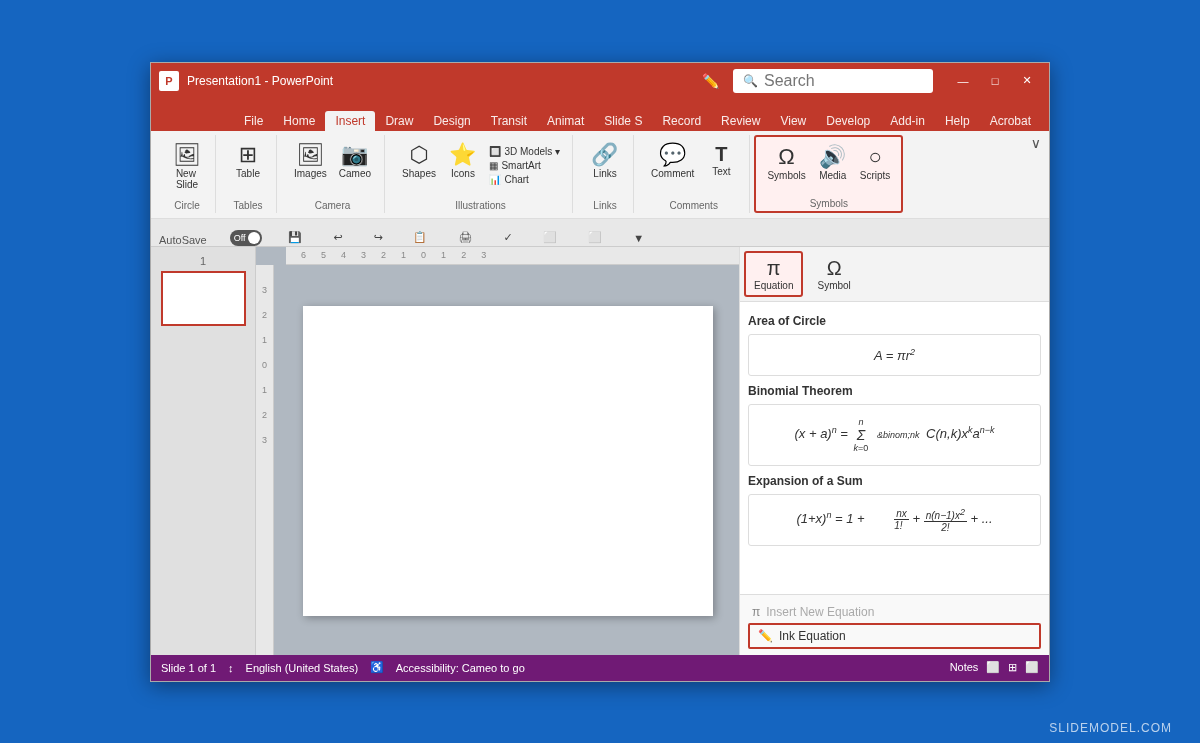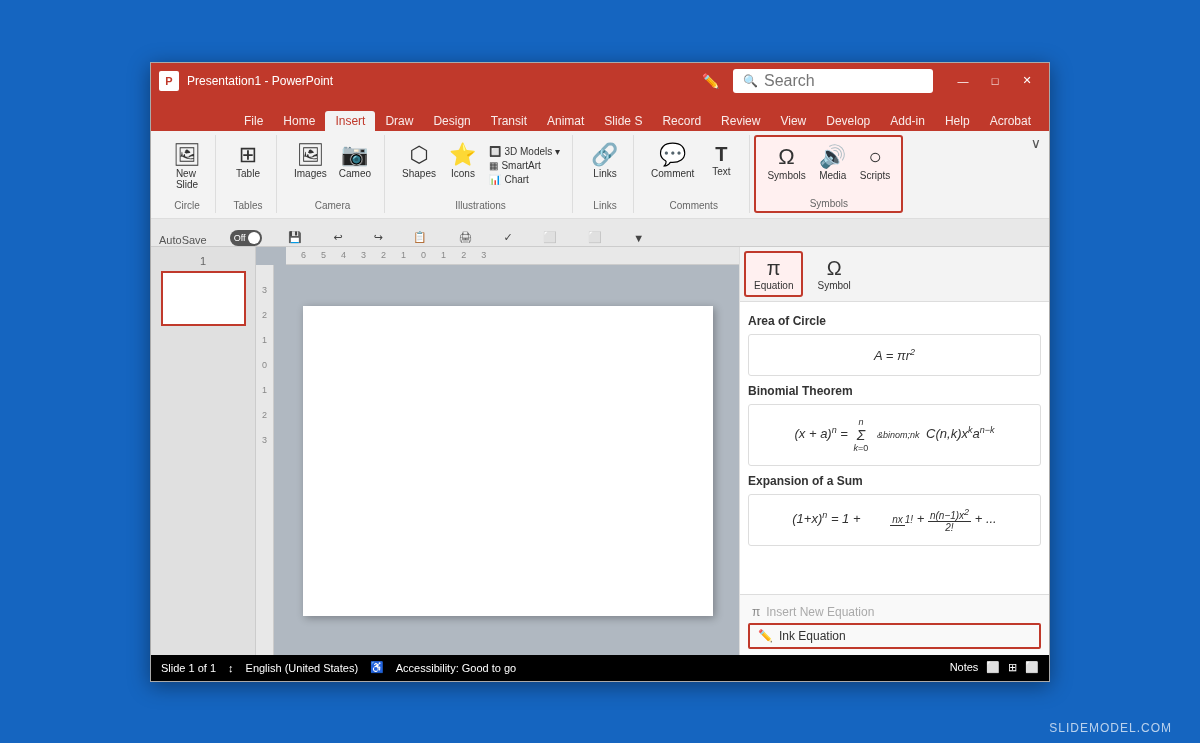--- a/index.html
+++ b/index.html
@@ -68,21 +68,21 @@
     
     .eq-list { flex: 1; overflow-y: auto; padding: 8px; }
     .eq-section-title { font-size: 12px; font-weight: 600; color: #333; margin-bottom: 6px; margin-top: 4px; }
     .eq-item { background: white; border: 1px solid #ddd; border-radius: 3px; padding: 12px; margin-bottom: 8px; text-align: center; font-size: 14px; font-style: italic; color: #333; }
     
     .eq-footer { border-top: 1px solid #ddd; padding: 6px 8px; background: #f9f9f9; }
     .eq-new { display: flex; align-items: center; gap: 6px; padding: 4px; color: #888; font-size: 12px; }
     .eq-ink { display: flex; align-items: center; gap: 6px; padding: 4px 8px; color: #333; font-size: 12px; cursor: pointer; border: 2px solid #c0392b; border-radius: 2px; }
     
     
-    .status-bar { background: #000000; height: 26px; display: flex; align-items: center; padding: 0 10px; font-size: 11px; color: white; gap: 12px; }
+    .status-bar { background: #701a75; height: 26px; display: flex; align-items: center; padding: 0 10px; font-size: 11px; color: white; gap: 12px; }
     .status-right { margin-left: auto; display: flex; gap: 8px; }
     
     
     .eq-list::-webkit-scrollbar { width: 8px; }
     .eq-list::-webkit-scrollbar-track { background: #f0f0f0; }
     .eq-list::-webkit-scrollbar-thumb { background: #bbb; border-radius: 4px; }
     
     .slidemodel-credit { position: fixed; bottom: 8px; right: 28px; font-size: 12px; color: rgba(255,255,255,0.7); font-weight: 500; letter-spacing: 1px; }
     .ribbon-small-btn { font-size: 10px; color: #333; cursor: pointer; padding: 1px 4px; border-radius: 2px; white-space: nowrap; display: flex; align-items: center; gap: 3px; }
     
@@ -321,21 +321,21 @@
               <span style="font-size:9px;">&amp;binom;<i>n</i><i>k</i></span>
             </span>
             C(<i>n</i>,<i>k</i>)<i>x</i><sup><i>k</i></sup><i>a</i><sup><i>n−k</i></sup>
           </span>
         </div>
 
         <div class="eq-section-title">Expansion of a Sum</div>
         <div class="eq-item">
           <span class="math-formula">
             (1+<i>x</i>)<sup><i>n</i></sup> = 1 + 
-            <span style="display:inline-flex; flex-direction:row; align-items:flex-start; vertical-align:middle;margin-left:26px;">
+            <span style="display:inline-flex; flex-direction:column; align-items:flex-start; vertical-align:middle;margin-left:26px;">
               <span style="border-bottom:1px solid #333; font-size:10px; padding:0 2px;"><i>nx</i></span>
               <span style="font-size:10px;">1!</span>
             </span>
             + 
             <span style="display:inline-flex; flex-direction:column; align-items:center; vertical-align:middle;">
               <span style="border-bottom:1px solid #333; font-size:10px; padding:0 2px;"><i>n(n−1)x</i><sup>2</sup></span>
               <span style="font-size:10px;">2!</span>
             </span>
             + ...
           </span>
@@ -356,21 +356,21 @@
       </div>
     </div>
 
   </div>
 
   <div class="status-bar">
     <span>Slide 1 of 1</span>
     <span>↕</span>
     <span>English (United States)</span>
     <span>♿</span>
-    <span>Accessibility: Good to go</span>
+    <span>Accessibility: Cameo to go</span>
     <div class="status-right">
       <span>Notes</span>
       <span>⬜</span>
       <span>⊞</span>
       <span>⬜</span>
     </div>
   </div>
 
 </div>
 

